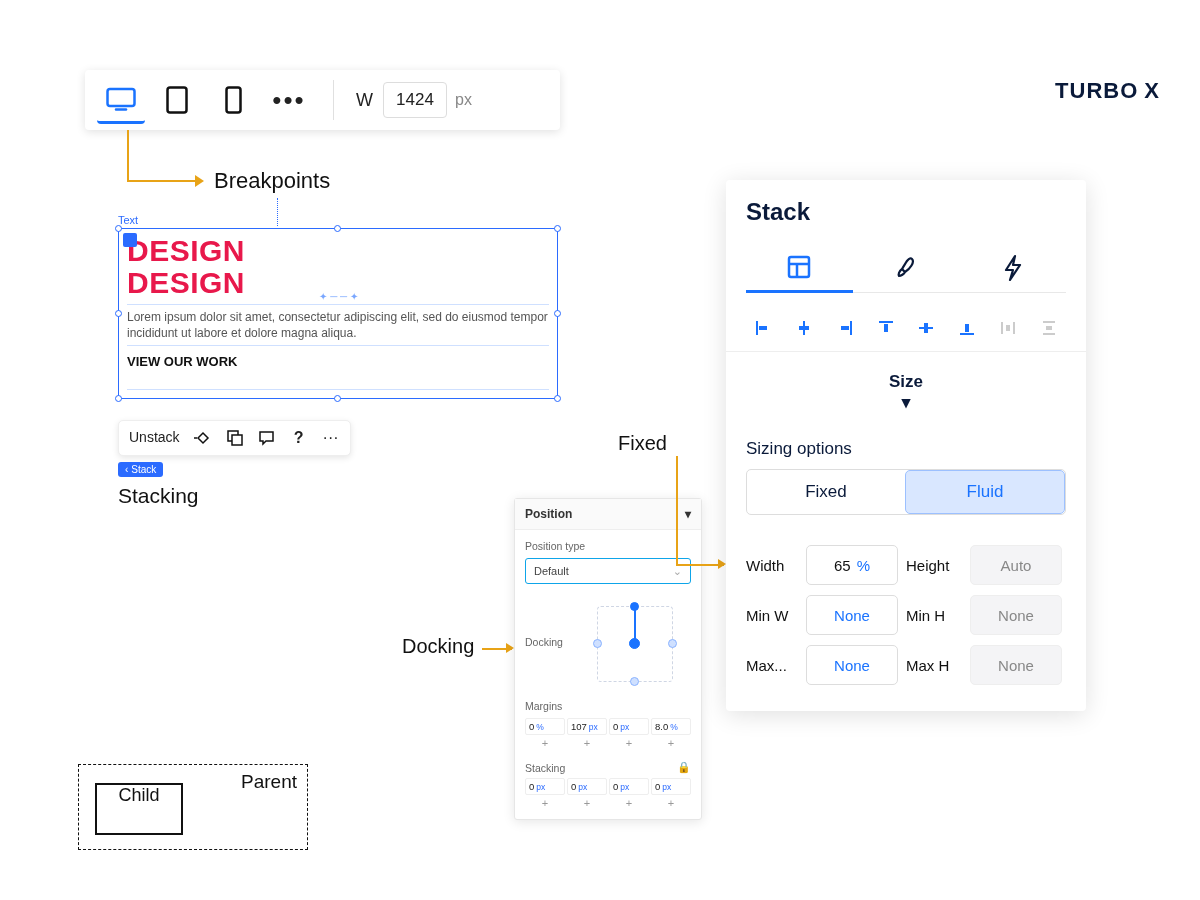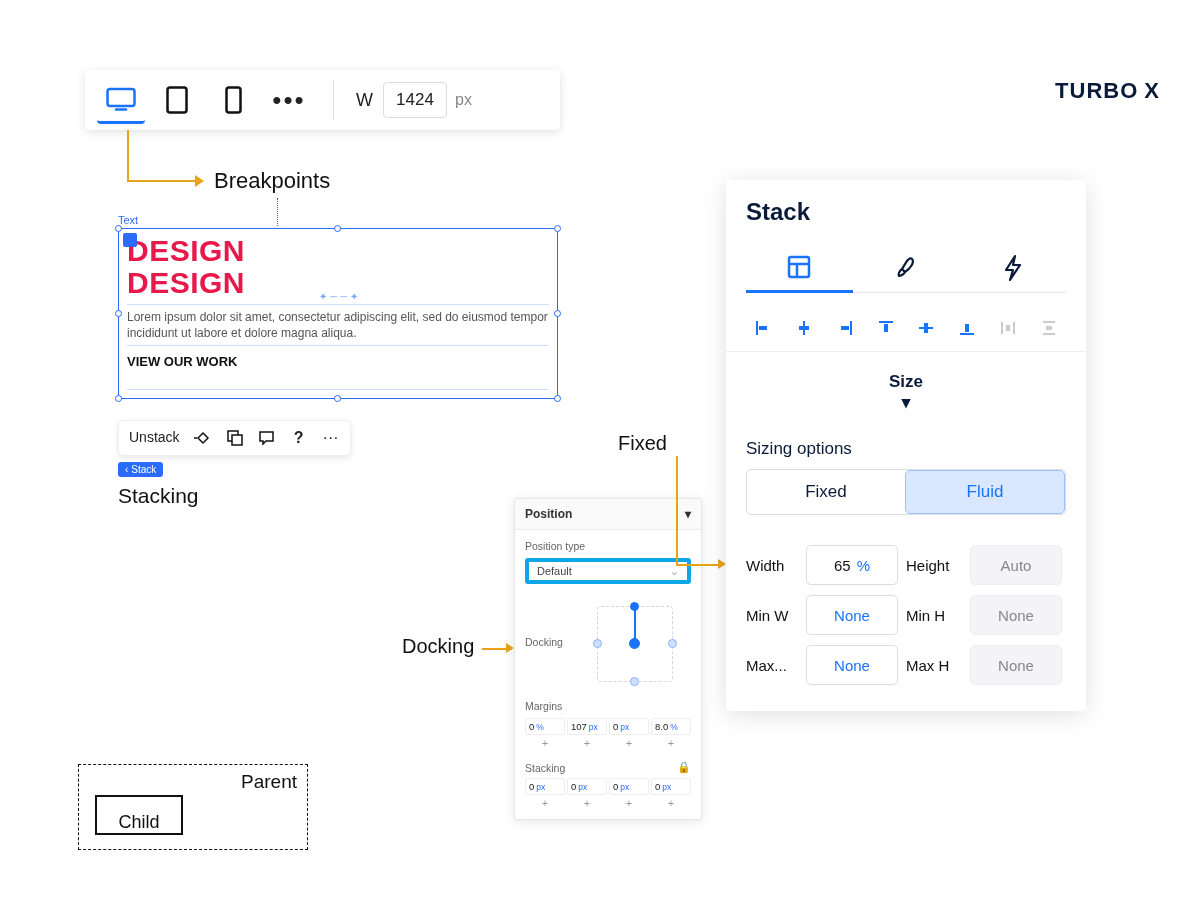--- a/index.html
+++ b/index.html
@@ -118,23 +118,23 @@
   
   .parent-box {
     top: 764px; left: 78px;
     width: 230px; height: 86px;
     border: 1.5px dashed #111;
     background: #fff;
   }
   .parent-label { position: absolute; top: 6px; right: 10px; font-size: 19px; }
   .child-box {
     position: absolute; left: 16px; bottom: 14px;
-    width: 88px; height: 40px;
+    width: 88px; height: 52px;
     border: 2px solid #111;
-    display: flex; align-items: flex-end; justify-content: center;
+    display: flex; align-items: flex-start; justify-content: center;
     font-size: 18px;
   }
 
   
   .position-panel {
     top: 498px; left: 514px;
     width: 188px;
     background: #fff;
     border: 1px solid #e6e6e6;
     border-radius: 3px;
@@ -145,21 +145,21 @@
   .pp-header {
     display: flex; justify-content: space-between; align-items: flex-end;
     padding: 8px 10px; font-weight: 600; font-size: 12px;
     border-bottom: 1px solid #eee;
     background: #fafafa;
   }
   .pp-body { padding: 10px; }
   .pp-label { font-size: 10.5px; color: #666; margin-bottom: 6px; }
   .pp-select {
     width: 100%; height: 26px;
-    border: 4px solid #0ea5e9; border-radius: 3px;
+    border: 1px solid #0ea5e9; border-radius: 3px;
     padding: 0 8px; font-size: 11px; color: #444;
     display: flex; align-items: center; justify-content: space-between;
     cursor: pointer;
   }
   .dock-grid {
     margin: 10px auto 6px auto; width: 76px; height: 76px;
     border: 1px dashed #cfd6e4; border-radius: 4px;
     position: relative;
   }
   .dock-dot { width: 9px; height: 9px; border-radius: 50%; background: #cfe0ff; border: 1px solid #8ab3ff; position: absolute; }

